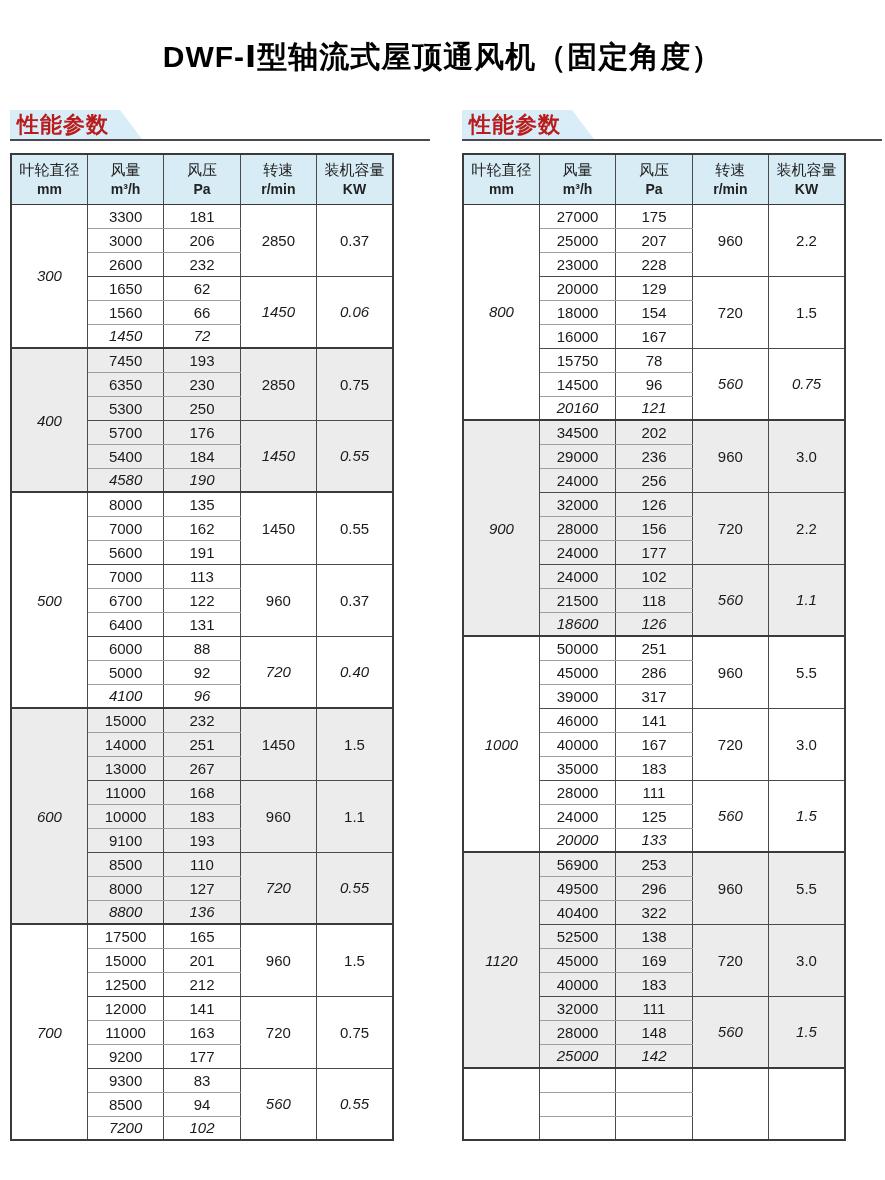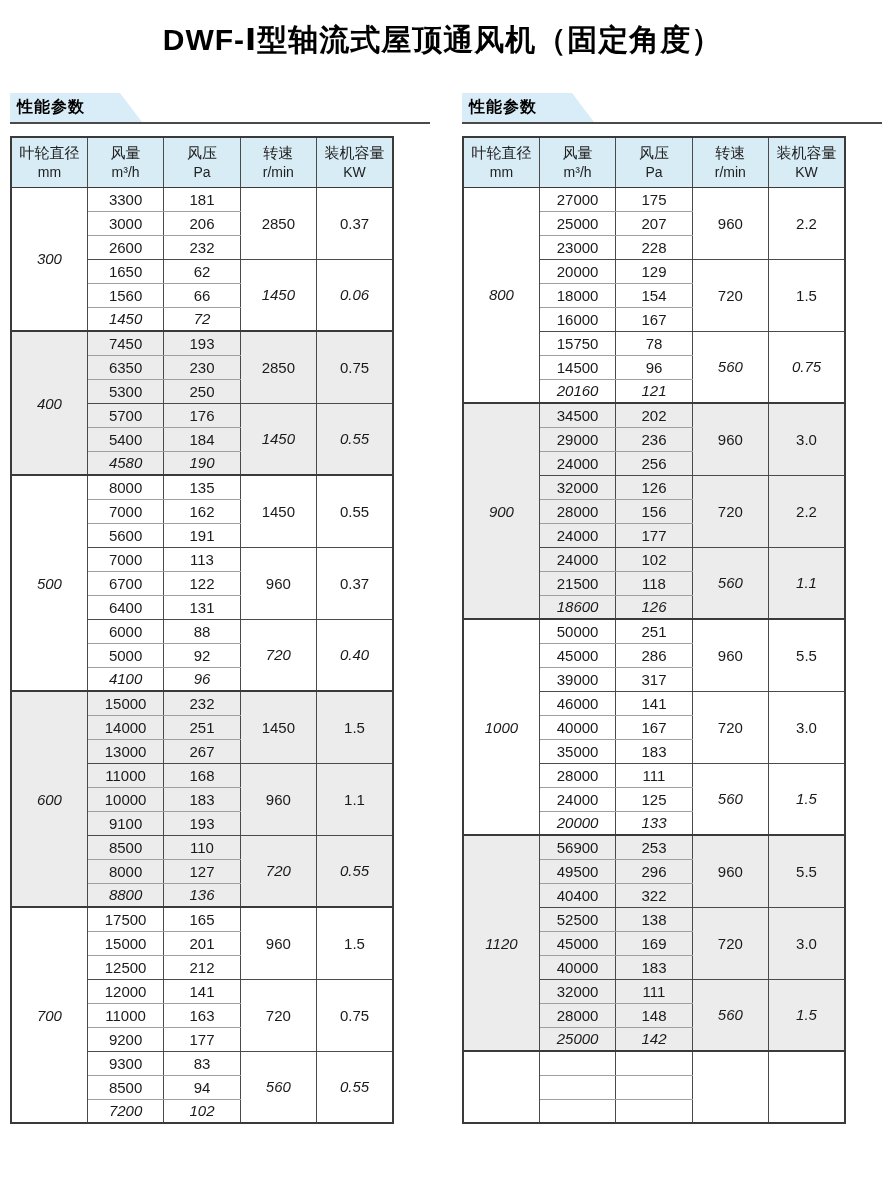--- a/index.html
+++ b/index.html
@@ -12,21 +12,21 @@
     --text:#1a1a1a;
   }
   *{box-sizing:border-box;}
   html,body{margin:0;padding:0;}
   body{
     width:885px;height:1180px;
     background:#ffffff;
     font-family:"Liberation Sans","DejaVu Sans",sans-serif;
     color:var(--text);
   }
-  .page{padding:14px 10px 0 10px;}
+  .page{padding:31px 10px 0 10px;}
   .title{
     margin:6px 0 32px 0;
     text-align:center;
     font-size:30px;
     font-weight:bold;
     letter-spacing:1px;
     color:#000;
   }
   .tables-row{
     display:flex;
@@ -36,21 +36,21 @@
   .table-block{width:420px;flex:0 0 420px;}
   .section-header{position:relative;margin-bottom:12px;}
   .section-tab{
     width:132px;height:29px;
     background:var(--tab-bg);
     clip-path:polygon(0 0, calc(100% - 22px) 0, 100% 100%, 0 100%);
     display:flex;align-items:center;
     padding-left:7px;
   }
   .section-tab span{
-    font-size:16px;font-weight:bold;color:#000000;letter-spacing:1px;
+    font-size:22px;font-weight:bold;color:#b91c1c;letter-spacing:1px;
   }
   .section-rule{
     height:2px;background:var(--border-mid);width:100%;
   }
   table.perf{
     width:384px;
     border-collapse:collapse;
     table-layout:fixed;
     border:2px solid var(--border-dark);
   }
@@ -60,21 +60,21 @@
     height:50px;
     font-weight:normal;
     font-size:15px;
     color:#222;
     line-height:1.3;
     padding:2px;
     border-right:1px solid var(--border-mid);
     border-bottom:1px solid var(--border-dark);
     text-align:center;
   }
-  table.perf th .unit{font-size:14px;}
+  table.perf th .unit{font-size:14px;font-weight:bold;}
   table.perf td{
     height:24px;
     padding:0 4px;
     font-size:15px;
     text-align:center;
     border-right:1px solid var(--border-mid);
     border-bottom:1px solid var(--border-light);
     background:#fff;
   }
   table.perf tr.shaded td{background:var(--shaded-bg);}

